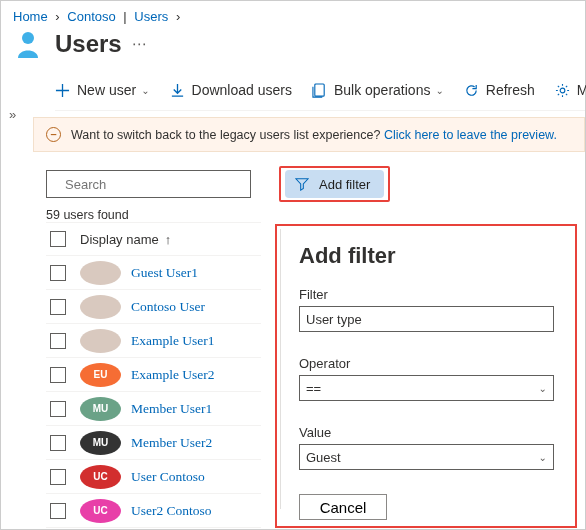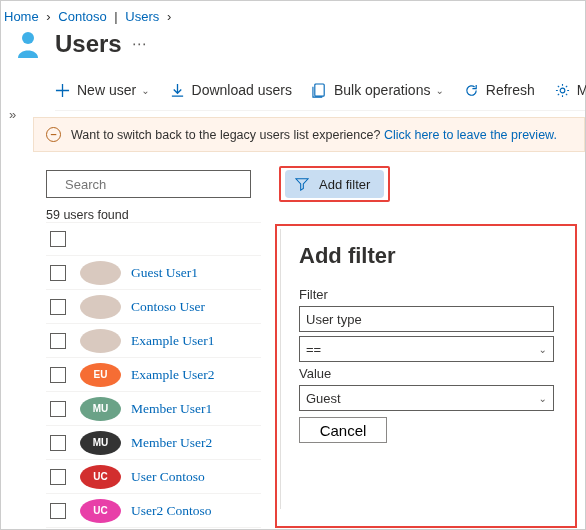--- a/index.html
+++ b/index.html
@@ -10,21 +10,21 @@
     color: #323130;
     width: 586px;
     height: 530px;
     overflow: hidden;
     background: #fff;
     position: relative;
   }
   .frame { border: 1.5px solid #ccc; width: 586px; height: 530px; position: relative; }
 
   
-  .breadcrumb { padding: 8px 14px 0 3px; font-size: 13px; }
+  .breadcrumb { padding: 8px 14px 0 12px; font-size: 13px; }
   .breadcrumb a { color: #0067b8; text-decoration: none; }
   .breadcrumb span { color: #323130; margin: 0 4px; }
 
   
   .title-row { display: flex; align-items: center; padding: 6px 14px 14px 14px; }
   .title-row h1 { font-size: 24px; font-weight: 600; margin: 0 10px 0 14px; }
   .person-icon { width: 26px; height: 28px; }
   .more { color: #605e5c; font-size: 15px; }
 
   
@@ -79,21 +79,21 @@
   .thead .disp { font-size:13px; display:flex; align-items:center; gap:6px;}
   .row { display:flex; align-items:center; height:34px; border-bottom:1px solid #f3f2f1;}
   .avatar { width:41px; height:24px; border-radius:50%; margin-right:10px; flex:none; display:flex; align-items:center; justify-content:center; font-size:10px; font-weight:600; color:#fff;}
   .row a { color:#0067b8; text-decoration:none; font-size:13.5px;font-family:Liberation Serif, serif;}
 
   
   .panel-wrap { border:2.5px solid #e8423a; margin-left:14px; padding:3px; width:302px; margin-top:2px; }
   .panel { border-left:1px solid #e1dfdd; padding: 8px 18px 16px 18px; height:280px;}
   .panel h2 { font-size:22px; font-weight:600; margin:6px 0 18px 0; }
   .fld-label { font-size:13px; margin-bottom:4px; }
-  .fld-input { width:100%; height:26px; border:1px solid #605e5c; padding:8px 6px; font-size:13px; display:flex; align-items:center; justify-content:space-between; background:#fff; margin-bottom:4px;}
+  .fld-input { width:100%; height:26px; border:1px solid #605e5c; padding:8px 6px; font-size:13px; display:flex; align-items:center; justify-content:space-between; background:#fff; margin-bottom:24px;}
   .btn-row { display:flex; gap:12px; margin-top:6px;}
   .btn-apply { background:#0067b8; color:#fff; border:none; height:26px; width:88px; font-size:13.5px; font-weight:600;}
   .btn-cancel { background:#fff; border:1px solid #8a8886; height:26px; width:88px; font-size:15px;}
 
   .av-photo { background:#d9c9bf;}
   .av-eu { background:#f66d34;}
   .av-mu { background:#6aa287;}
   .av-mu2 { background:#333;}
   .av-uc { background:#d22e2e;}
   .av-uc2 { background:#e83fa8;}
@@ -183,20 +183,24 @@
     </div>
   </div>
 </div>
 
 <div class="count">59 users found</div>
 
 <div class="main">
   <div class="table">
     <div class="thead">
       <div class="cb"></div>
+      <div class="disp">
+        <span>Display name</span>
+        <span>↑</span>
+      </div>
     </div>
     <div id="rows">
           <div class="row">
             <div class="cb"></div>
             <div class="avatar av-photo"></div>
             <a href="#">Guest User1</a>
           </div>
           <div class="row">
             <div class="cb"></div>
             <div class="avatar av-photo"></div>
@@ -237,20 +241,21 @@
 
   <div class="panel-wrap">
     <div class="panel">
       <h2>Add filter</h2>
 
       <div class="fld-label">Filter</div>
       <div class="fld-input">
         <span>User type</span>
       </div>
 
+      <div class="fld-label">Operator</div>
       <div class="fld-input">
         <span>==</span>
         <span class="chev">⌄</span>
       </div>
 
       <div class="fld-label">Value</div>
       <div class="fld-input">
         <span>Guest</span>
         <span class="chev">⌄</span>
       </div>

